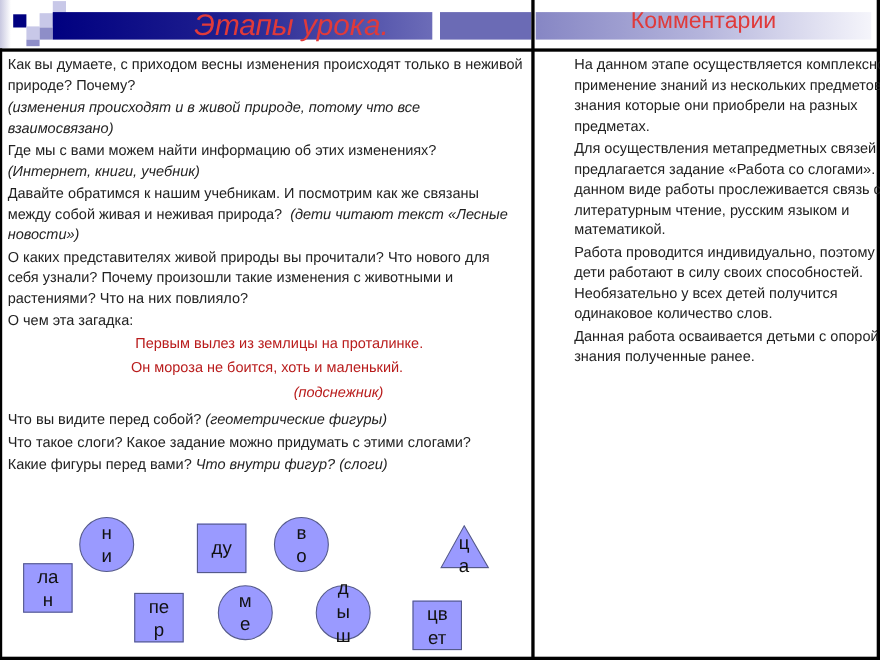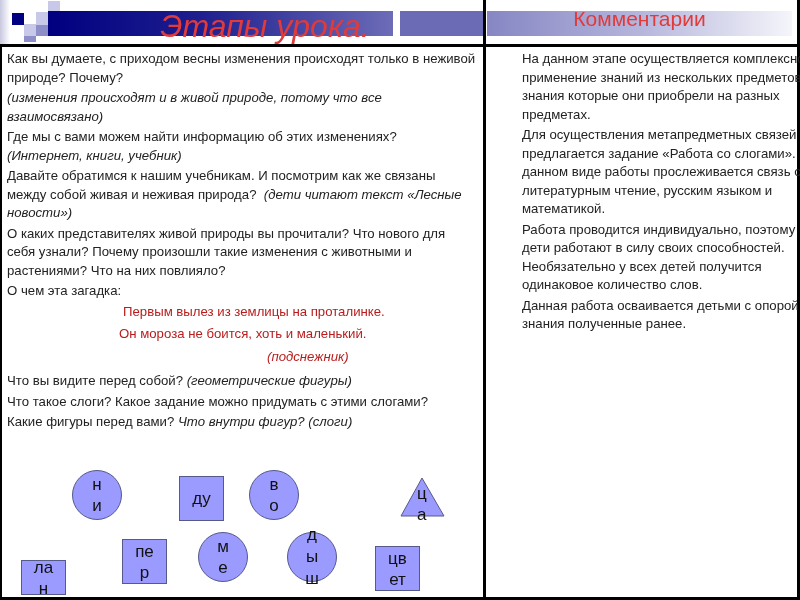--- a/index.html
+++ b/index.html
@@ -2,21 +2,21 @@
 <html><head>
 <meta charset="utf-8">
 <style>
   html, body { margin:0; padding:0; background:#fff; }
   body { width:800px; height:600px; position:relative; overflow:hidden; font-family:"Liberation Sans", sans-serif; }
   .deco { position:absolute; }
   .hdr-band { position:absolute; left:48px; top:11px; width:345px; height:25px; background:linear-gradient(90deg,#000080 0%,#1f1f8f 45%,#6c6cb8 100%); }
   .hdr-band-r { position:absolute; left:400px; top:11px; width:83px; height:25px; background:#6b6bb5; }
   .hdr-band-r2 { position:absolute; left:487px; top:11px; width:305px; height:25px; background:linear-gradient(90deg,#8686c4 0%,#b5b5dc 50%,#f5f5fb 100%); }
   .grid-border { position:absolute; background:#000; }
-  .title-l { position:absolute; left:150px; top:8px; width:230px; font-size:32px; font-style:italic; color:#e03a3a; text-align:center; }
+  .title-l { position:absolute; left:150px; top:8px; width:230px; font-size:27px; font-style:italic; color:#e03a3a; text-align:center; }
   .title-r { position:absolute; left:487px; top:7px; width:305px; font-size:21px; color:#e03a3a; text-align:center; }
   .cell { position:absolute; font-size:13.2px; line-height:18.5px; color:#222; }
   .cell p { margin:0 0 2px 0; }
   .it { font-style:italic; }
   .red { color:#b91c1c; }
   .shape { position:absolute; background:#9a9aff; border:1px solid #555a8a; box-sizing:border-box; display:flex; flex-direction:column; align-items:center; justify-content:center; font-size:17px; line-height:21px; color:#111; }
   .circle { border-radius:50%; }
   .tri { position:absolute; }
 </style>
 </head>
@@ -73,21 +73,21 @@
   <span>в</span>
     <span>о</span>
 </div>
 <div class="tri" style="left:400px;top:477px;width:45px;height:40px;">
   <svg width="45" height="40">
       <polygon points="22,1 44,39 1,39" fill="#9a9aff" stroke="#555a8a" stroke-width="1"></polygon>
     </svg>
   <span style="position:absolute;left:17px;top:7px;font-size:17px;color:#111;">ц</span>
   <span style="position:absolute;left:17px;top:28px;font-size:17px;color:#111;">а</span>
 </div>
-<div class="shape" style="left:21px;top:560px;width:45px;height:35px;">
+<div class="shape" style="left:21px;top:512px;width:45px;height:45px;">
   <span>ла</span>
     <span>н</span>
 </div>
 <div class="shape" style="left:122px;top:539px;width:45px;height:45px;">
   <span>пе</span>
     <span>р</span>
 </div>
 <div class="shape circle" style="left:198px;top:532px;width:50px;height:50px;">
   <span>м</span>
     <span>е</span>

